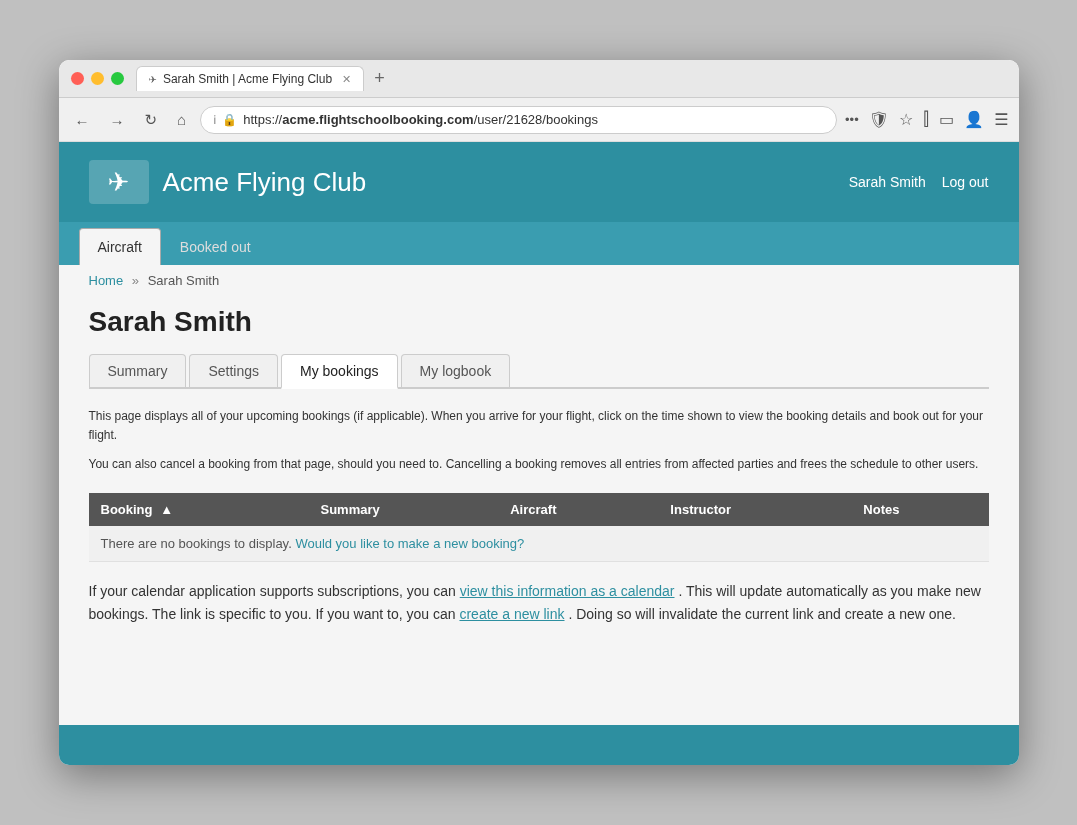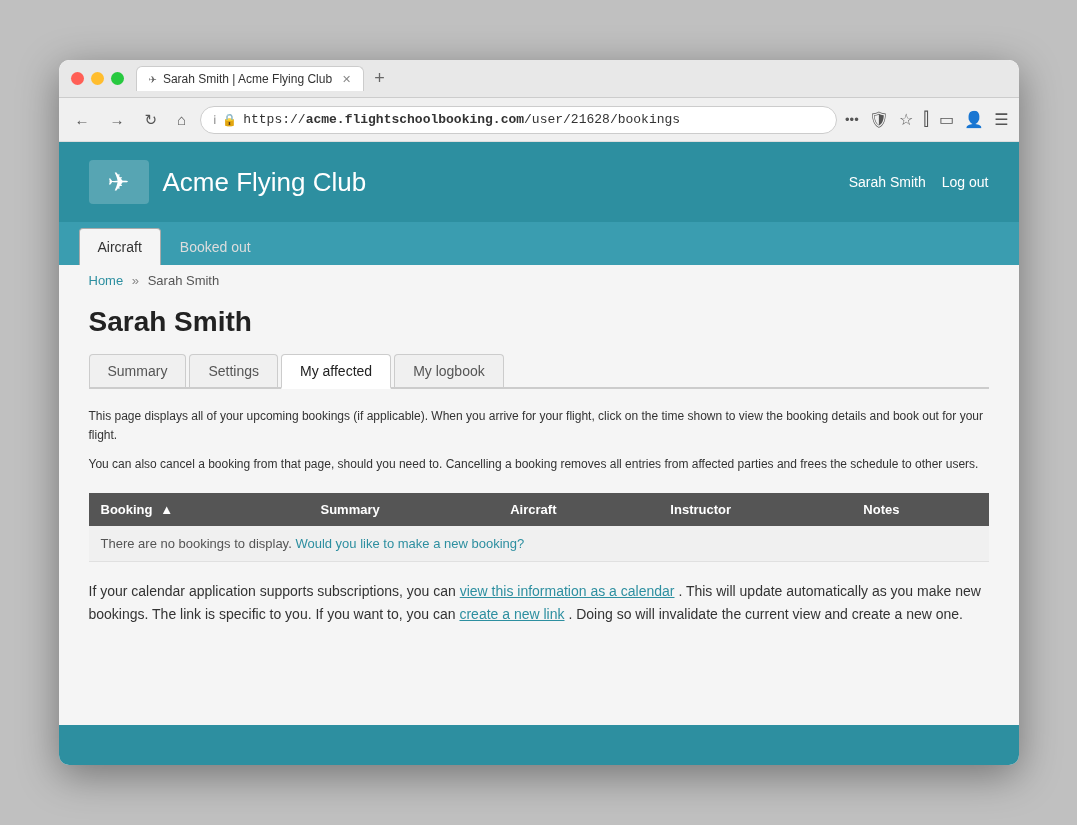--- a/index.html
+++ b/index.html
@@ -98,21 +98,21 @@
       border-radius: 14px;
       background: #fff;
       display: flex;
       align-items: center;
       padding: 0 12px;
       gap: 6px;
       font-size: 13px;
       color: #333;
     }
     .url-bar .lock { color: #4a9d4a; font-size: 12px; }
-    .url-bar .url-text { color: #333; font-family: Liberation Mono, monospace; }
+    .url-bar .url-text { color: #333; }
     .url-bar .url-host { font-weight: 600; }
     .toolbar-icons {
       display: flex;
       align-items: center;
       gap: 10px;
       color: #555;
       font-size: 16px;
     }
     
     .site-header {
@@ -365,21 +365,21 @@
 
     
     <div class="inner-tabs">
       <div class="inner-tab">
         <span>Summary</span>
       </div>
       <div class="inner-tab">
         <span>Settings</span>
       </div>
       <div class="inner-tab active">
-        <span>My affected</span>
+        <span>My bookings</span>
       </div>
       <div class="inner-tab">
         <span>My logbook</span>
       </div>
     </div>
 
     
     <p class="description">This page displays all of your upcoming bookings (if applicable). When you arrive for your flight, click on the time shown to view the booking details and book out for your flight.</p>
     <p class="description">You can also cancel a booking from that page, should you need to. Cancelling a booking removes all entries from affected parties and frees the schedule to other users.</p>
 
@@ -414,20 +414,20 @@
         </tr>
       </tbody>
     </table>
 
     
     <p class="calendar-info">
       <span>If your calendar application supports subscriptions, you can</span>
       <a>view this information as a calendar</a>
       <span>. This will update automatically as you make new bookings. The link is specific to you. If you want to, you can</span>
       <a>create a new link</a>
-      <span>. Doing so will invalidate the current view and create a new one.</span>
+      <span>. Doing so will invalidate the current link and create a new one.</span>
     </p>
 
   </div>
 
   <div class="site-footer"></div>
 
 </div>
 
 </body></html>

